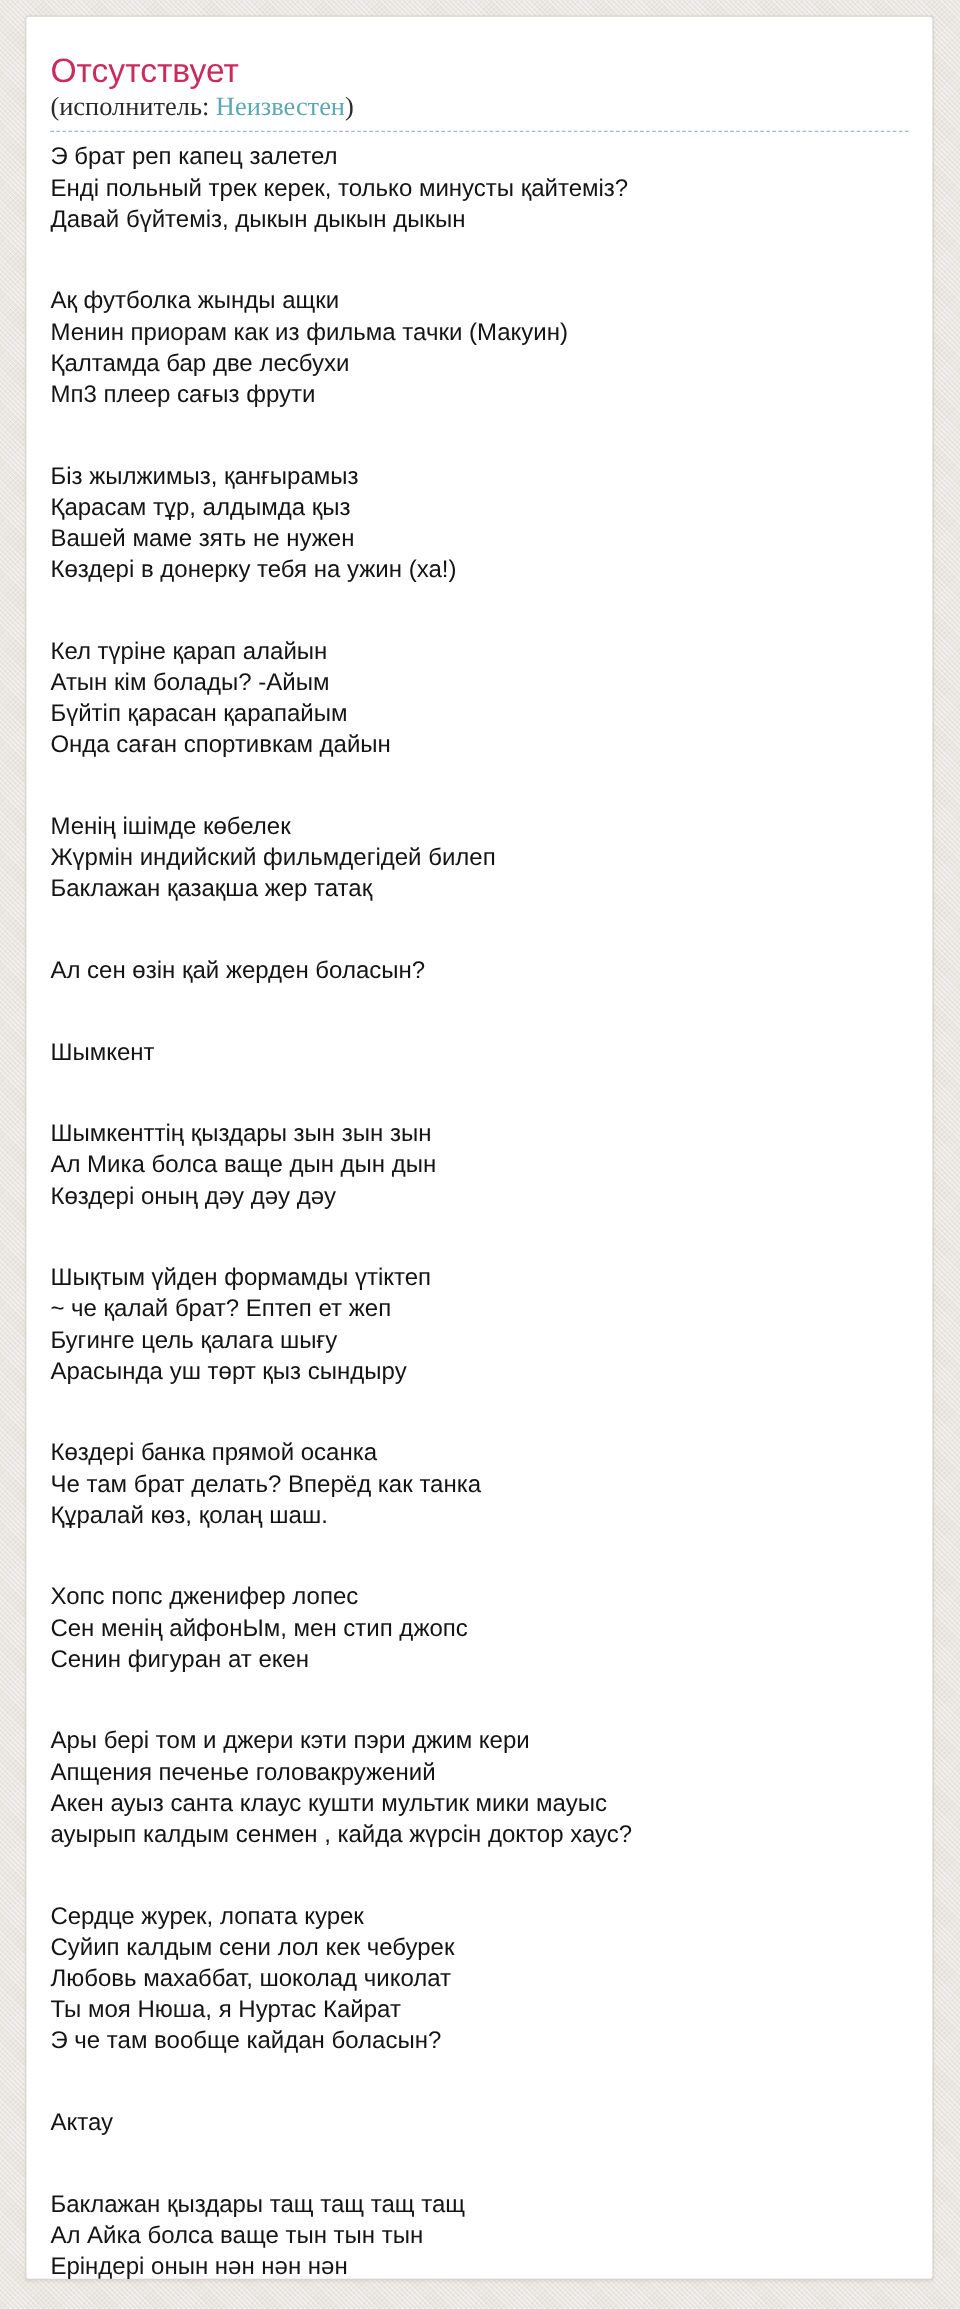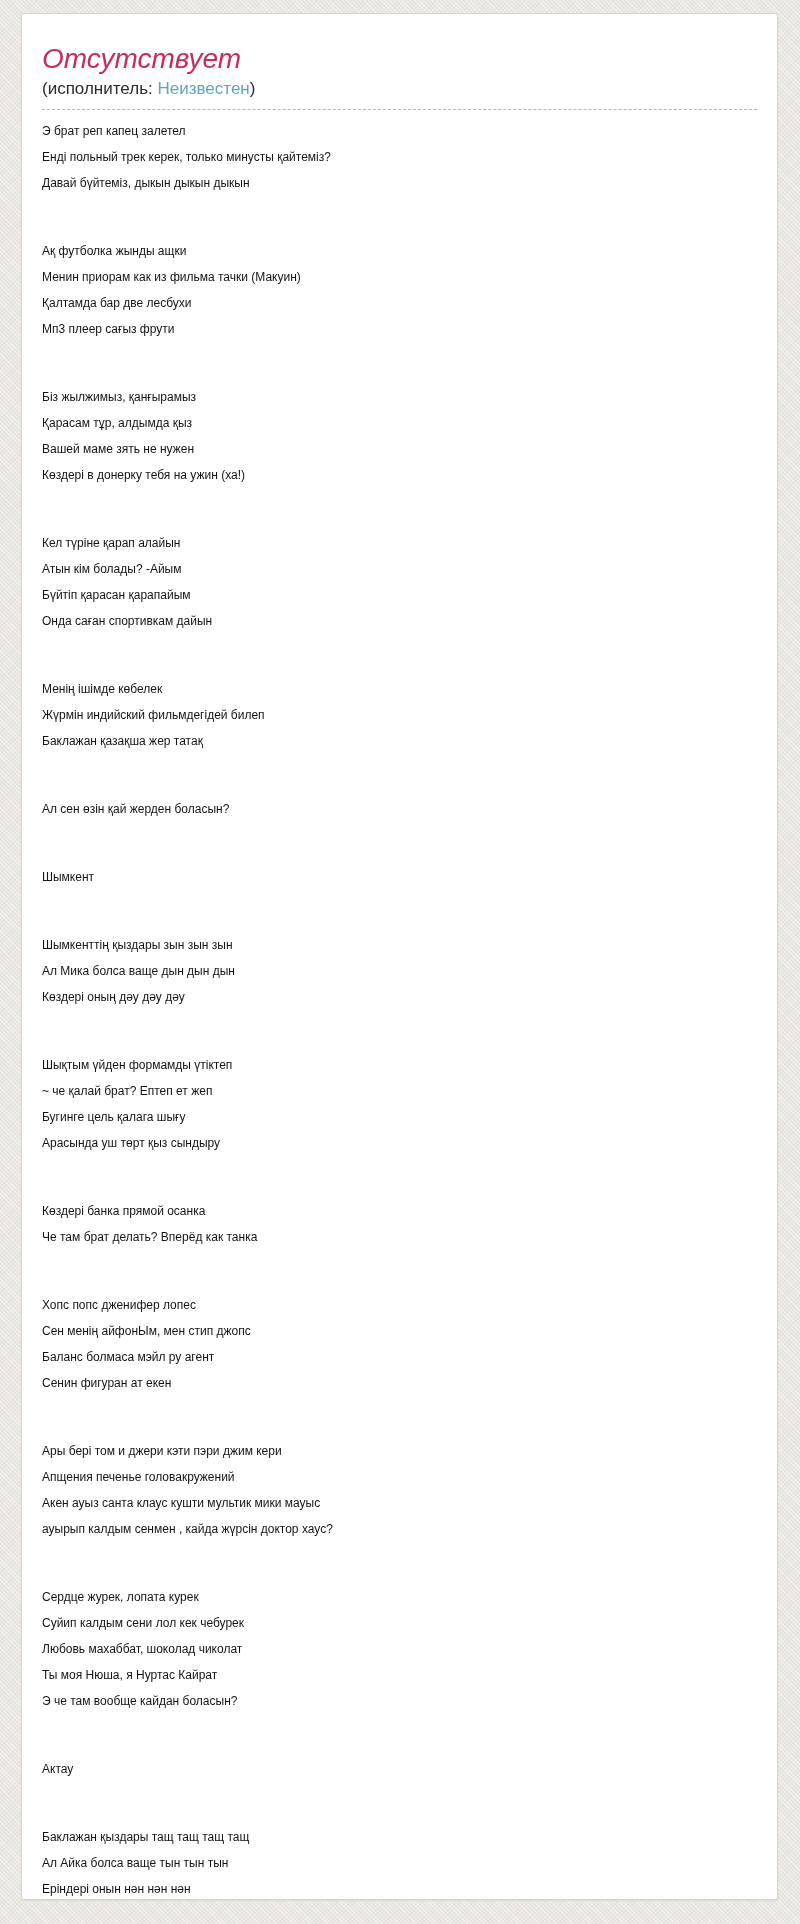--- a/index.html
+++ b/index.html
@@ -32,36 +32,36 @@
   .song-header {
     border-bottom: 1px dashed #a3b9cd;
     padding-bottom: 10px;
   }
   h1.song-title {
     margin: 0;
     font-size: 28px;
     line-height: 30px;
     font-weight: 400;
     color: #cb2b5c;
-    font-style: italic;
   }
   .artist-line {
     margin-top: 5px;
-    font-size: 17px;
+    font-size: 22px;
     line-height: 20px;
     color: #2b2b2b;
+    font-family: Liberation Serif, serif;
   }
   .artist-link {
     color: #5ba8b3;
     text-decoration: none;
     cursor: pointer;
   }
   .lyrics {
     margin-top: 8px;
-    font-size: 12px;
+    font-size: 20px;
     line-height: 26px;
     color: #141414;
   }
   .stanza + .stanza {
     margin-top: 42px;
   }
   .line {
     white-space: pre-wrap;
   }
 </style>
@@ -118,25 +118,25 @@
       </div>
       <div class="stanza">
         <div class="line">Шықтым үйден формамды үтіктеп</div>
         <div class="line">~ че қалай брат? Ептеп ет жеп</div>
         <div class="line">Бугинге цель қалага шығу</div>
         <div class="line">Арасында уш төрт қыз сындыру</div>
       </div>
       <div class="stanza">
         <div class="line">Көздері банка прямой осанка</div>
         <div class="line">Че там брат делать? Вперёд как танка</div>
+        <div class="line">Құралай көз, қолаң шаш.</div>
       </div>
       <div class="stanza">
         <div class="line">Хопс попс дженифер лопес</div>
         <div class="line">Сен менің айфонЫм, мен стип джопс</div>
-        <div class="line">Баланс болмаса мэйл ру агент</div>
         <div class="line">Сенин фигуран ат екен</div>
       </div>
       <div class="stanza">
         <div class="line">Ары бері том и джери кэти пэри джим кери</div>
         <div class="line">Апщения печенье головакружений</div>
         <div class="line">Акен ауыз санта клаус кушти мультик мики мауыс</div>
         <div class="line">ауырып калдым сенмен , кайда жүрсін доктор хаус?</div>
       </div>
       <div class="stanza">
         <div class="line">Сердце журек, лопата курек</div>

